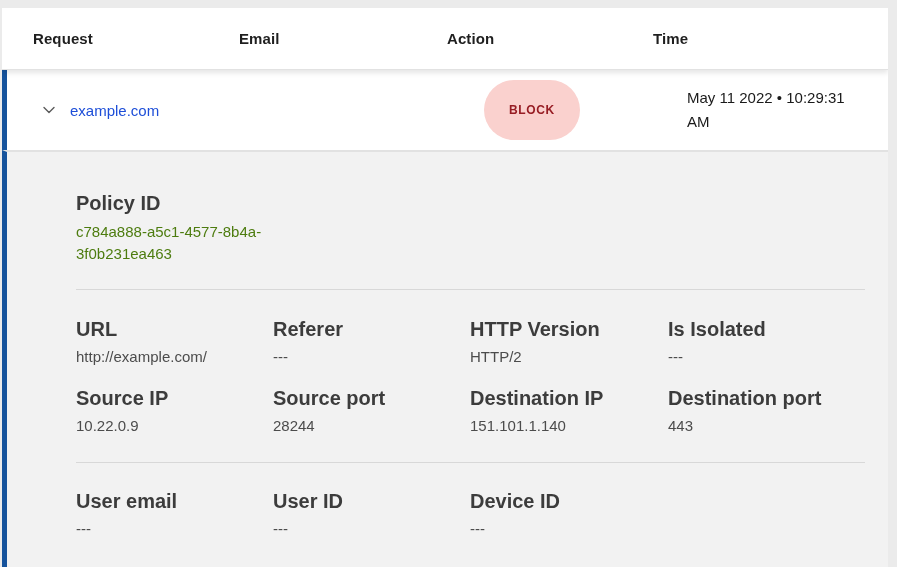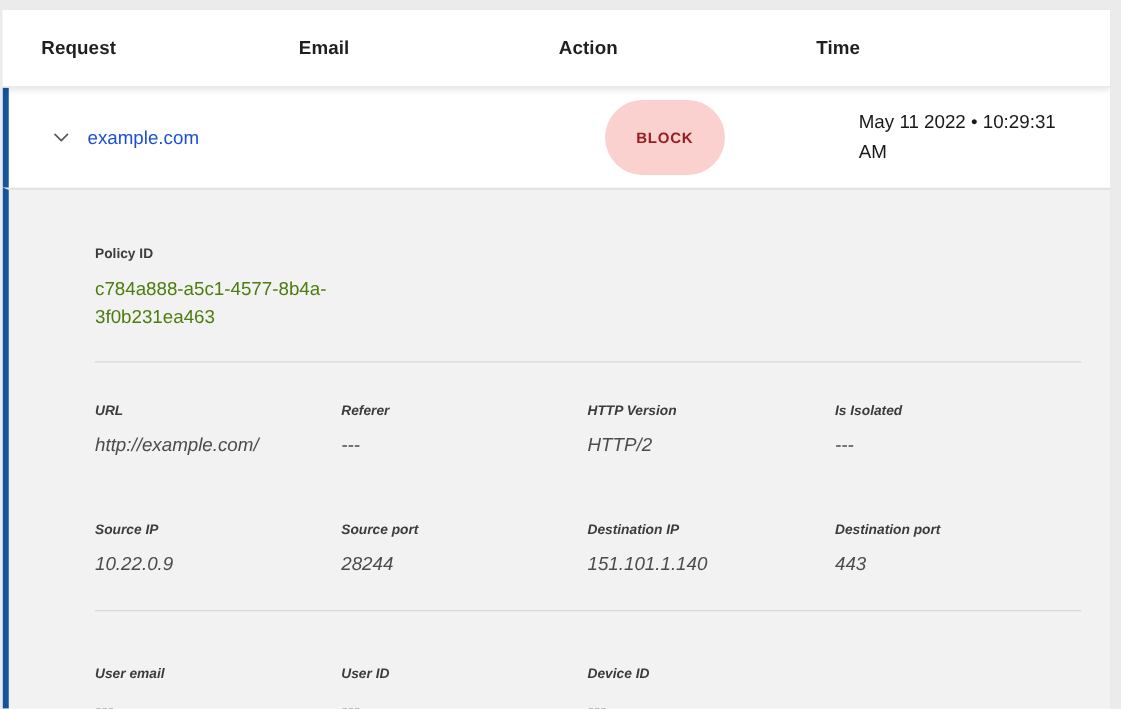--- a/index.html
+++ b/index.html
@@ -76,21 +76,21 @@
   .detail-panel {
     flex: 1 1 auto;
     background: #f2f2f2;
     border-left: 5px solid #16539c;
     border-top: 2px solid #e2e2e2;
     padding: 41px 0 0 0;
     overflow: hidden;
   }
   .policy-block { padding-left: 69px; }
   .field-label {
-    font-size: 11px;
+    font-size: 20px;
     font-weight: 700;
     color: #3c3c3c;
     line-height: 20px;
   }
   .field-value {
     font-size: 15px;
     color: #4c4c4c;
     line-height: 18px;
     margin-top: 9px;
   }
@@ -109,26 +109,25 @@
     height: 1px;
     background: #d8d8d8;
     margin-left: 69px;
     margin-right: 23px;
   }
   .divider-1 { margin-top: 25px; }
   .divider-2 { margin-top: 27px; }
   .fields-grid {
     display: grid;
     grid-template-columns: 197px 197px 198px 1fr;
-    row-gap: 48px;
+    row-gap: 22px;
     padding-left: 69px;
-    font-style: italic;
   }
   .grid-a { margin-top: 29px; }
-  .grid-b { margin-top: 40px; }
+  .grid-b { margin-top: 28px; }
   .chevron-wrap svg { display: block; }
 </style>
 </head>
 <body>
 
 <div class="card">
 
   <div class="table-header">
 
       <div class="col-label">Request</div>

